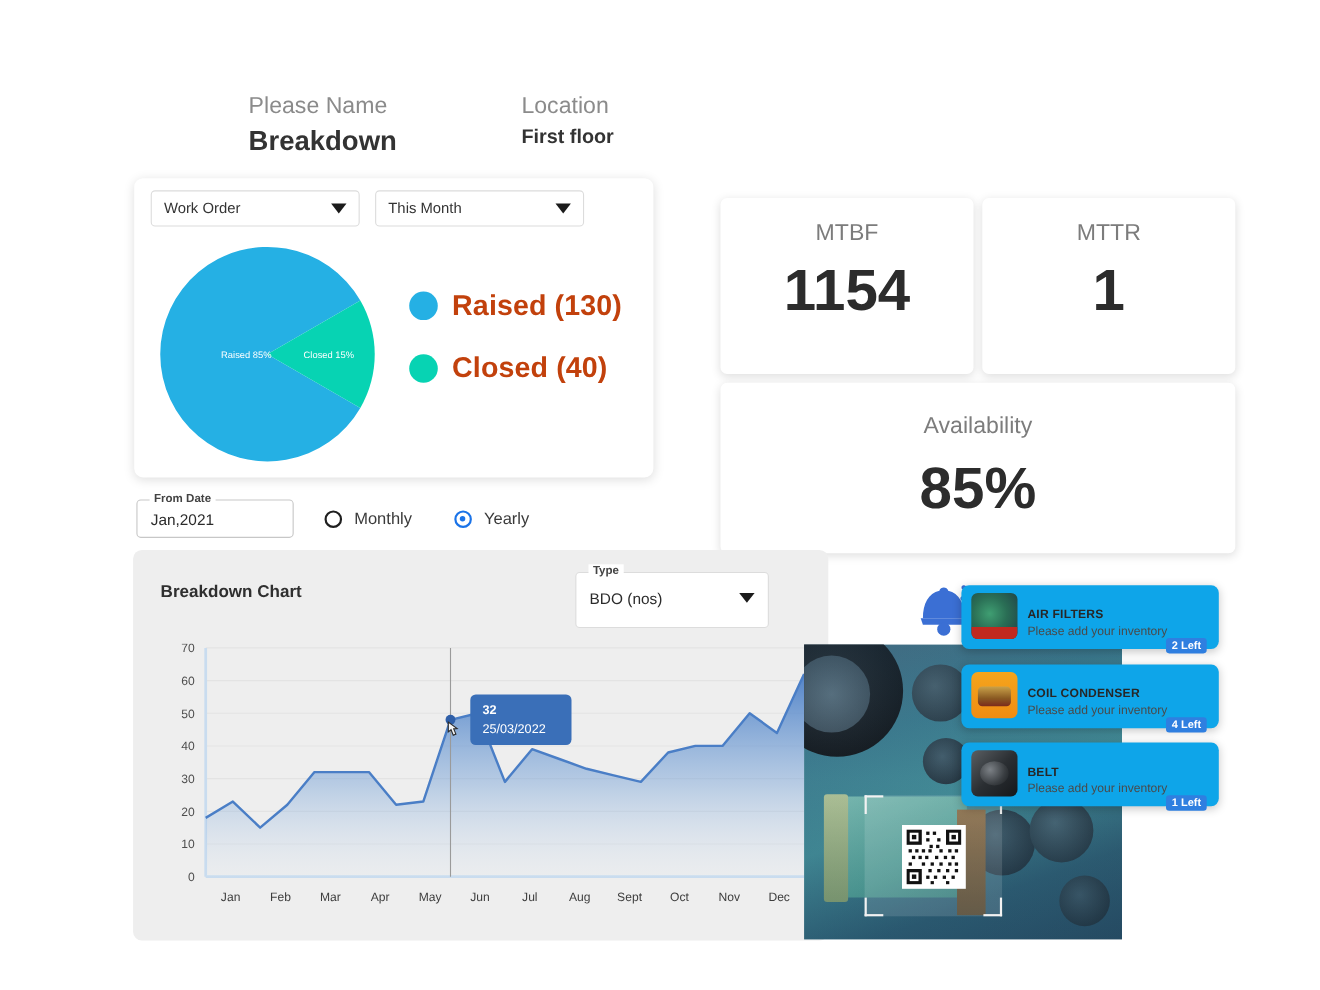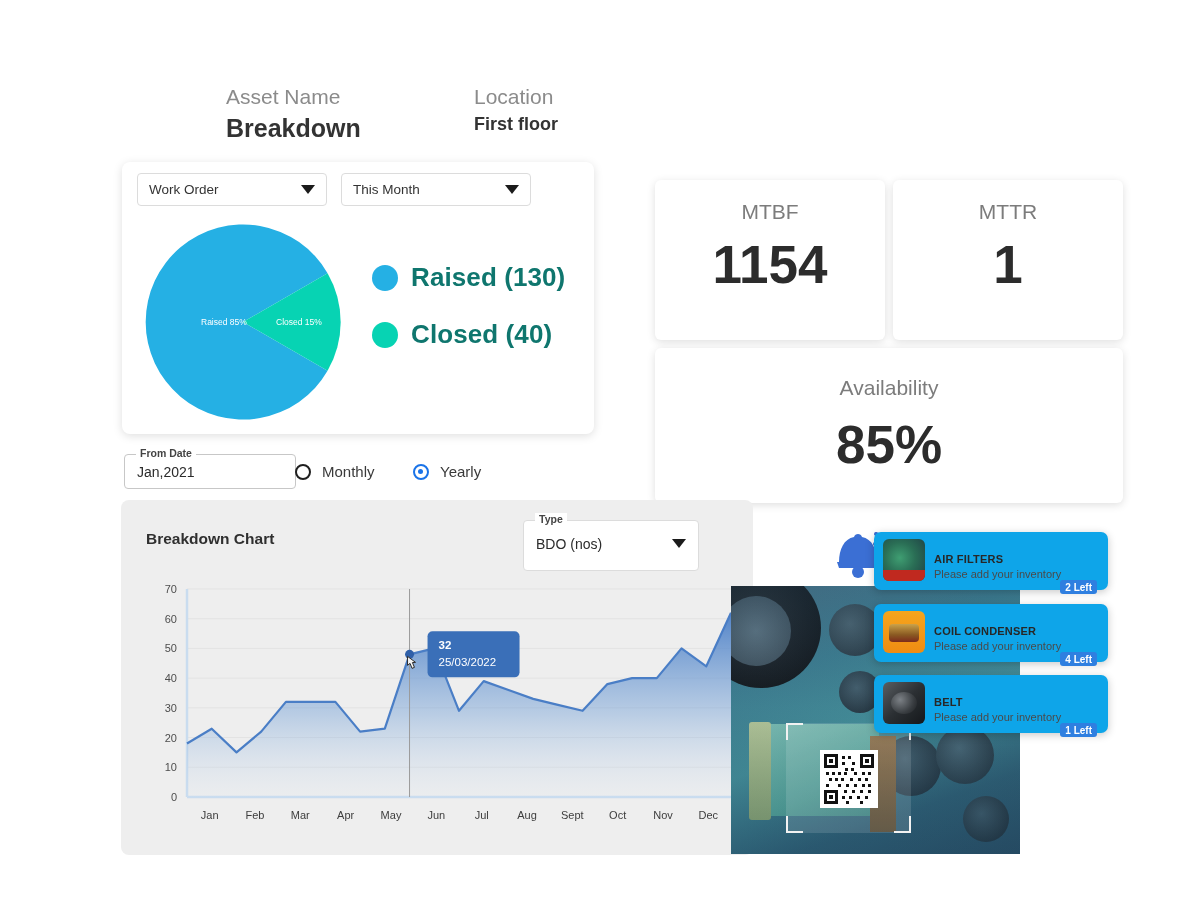--- a/index.html
+++ b/index.html
@@ -27,37 +27,37 @@
   #sel-work-order{left:15px;top:11px;width:190px;height:33px;}
   #sel-period{left:219px;top:11px;width:190px;height:33px;}
   .caret{width:0;height:0;border-left:7px solid transparent;border-right:7px solid transparent;
          border-top:9px solid #1b1b1b;}
   #pie-wrap{left:21px;top:60px;width:200px;height:200px;}
   #pie-svg{display:block;}
   .pie-slice-label{font-size:8.5px;fill:#fff;font-family:"Liberation Sans",sans-serif;}
   #legend{left:250px;top:100px;}
   .legend-row{display:flex;align-items:center;margin-bottom:26px;}
   .legend-dot{width:26px;height:26px;border-radius:50%;margin-right:13px;flex:none;}
-  .legend-text{font-size:26px;font-weight:700;color:#0f766e;letter-spacing:.1px;}
+  .legend-text{font-size:26px;font-weight:700;color:#c2410c;letter-spacing:.1px;}
 
   
   .kpi{position:absolute;background:#fff;border-radius:6px;box-shadow:0 2px 9px rgba(0,0,0,.13);
        display:flex;flex-direction:column;align-items:center;}
   #kpi-mtbf{left:655px;top:180px;width:230px;height:160px;}
   #kpi-mttr{left:893px;top:180px;width:230px;height:160px;}
   #kpi-availability{left:655px;top:348px;width:468px;height:155px;}
   .kpi-label{font-size:21px;color:#7c7c7c;font-weight:400;}
   .kpi-value{font-size:53px;color:#2c2c2c;font-weight:700;line-height:1;}
   #kpi-mtbf .kpi-label,#kpi-mttr .kpi-label{margin-top:20px;}
   #kpi-mtbf .kpi-value,#kpi-mttr .kpi-value{margin-top:14px;}
   #kpi-availability .kpi-label{margin-top:28px;}
   #kpi-availability .kpi-value{margin-top:18px;}
 
   
-  #from-date-field{left:124px;top:454px;width:172px;height:35px;border:1px solid #c7c7c7;
+  #from-date-field{left:124px;top:454px;width:143px;height:35px;border:1px solid #c7c7c7;
                    border-radius:4px;background:#fff;box-sizing:border-box;}
   #from-date-legend{position:absolute;left:11px;top:-8px;background:#fff;padding:0 4px;
                     font-size:10.5px;color:#444;font-weight:700;}
   #from-date-value{position:absolute;left:12px;top:9px;font-size:14px;color:#2b2b2b;}
   .radio-item{position:absolute;display:flex;align-items:center;}
   #radio-monthly{left:295px;top:463px;}
   #radio-yearly{left:413px;top:463px;}
   .radio-ring{width:16px;height:16px;border-radius:50%;box-sizing:border-box;margin-right:11px;}
   .radio-off{border:2.6px solid #1f1f1f;}
   .radio-on{border:2.6px solid #1a73e8;position:relative;}
@@ -112,21 +112,21 @@
   .th-coil{background:linear-gradient(180deg,#f5a51d 0%,#f08c12 100%);}
   .th-coil-i{position:absolute;left:6px;top:13px;width:30px;height:18px;border-radius:4px;
              background:linear-gradient(180deg,#caa24a 0%,#8a5a22 60%,#7c2b1c 100%);}
   .th-belt{background:linear-gradient(135deg,#5a5f63 0%,#2b2f33 50%,#15181b 100%);}
   .th-belt-i{position:absolute;left:8px;top:10px;width:26px;height:22px;border-radius:50%;
              background:radial-gradient(circle at 35% 35%,#7c8186 0%,#3a3e42 60%,#1a1d20 100%);}
 </style>
 </head>
 <body>
 
-<div class="abs" id="asset-name-label">Asset Name</div>
+<div class="abs" id="asset-name-label">Please Name</div>
 <div class="abs" id="asset-name-value">Breakdown</div>
 <div class="abs" id="location-label">Location</div>
 <div class="abs" id="location-value">First floor</div>
 
 <div class="abs" id="pie-card">
 
   <div class="sel-box" id="sel-period">
     <span>This Month</span>
     <span class="caret"></span>
   </div>

